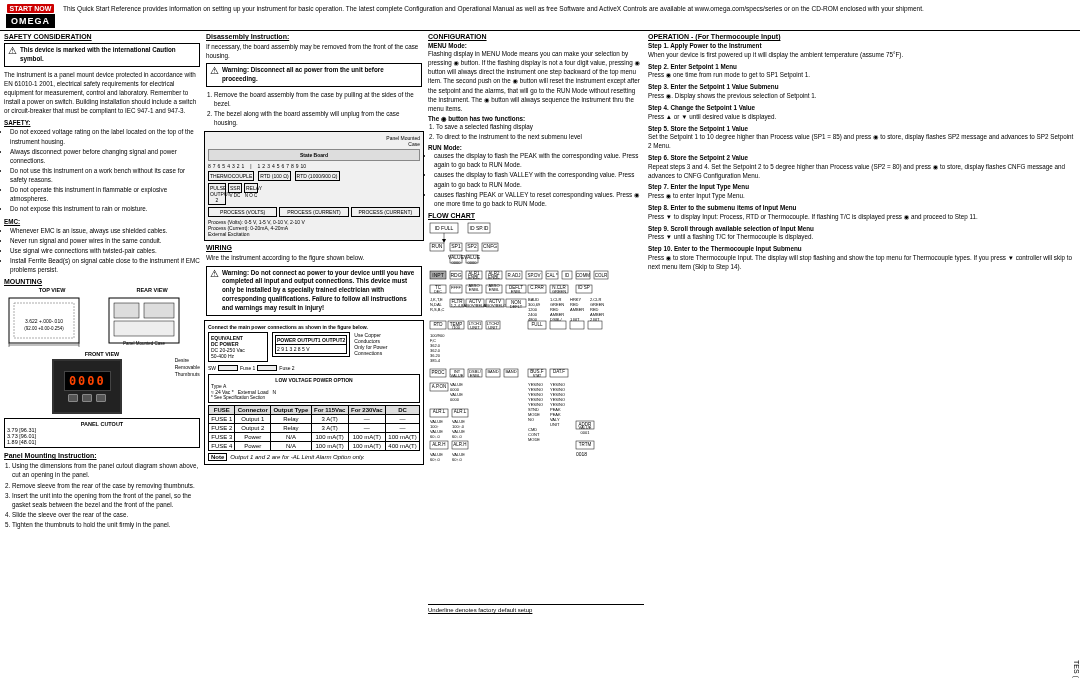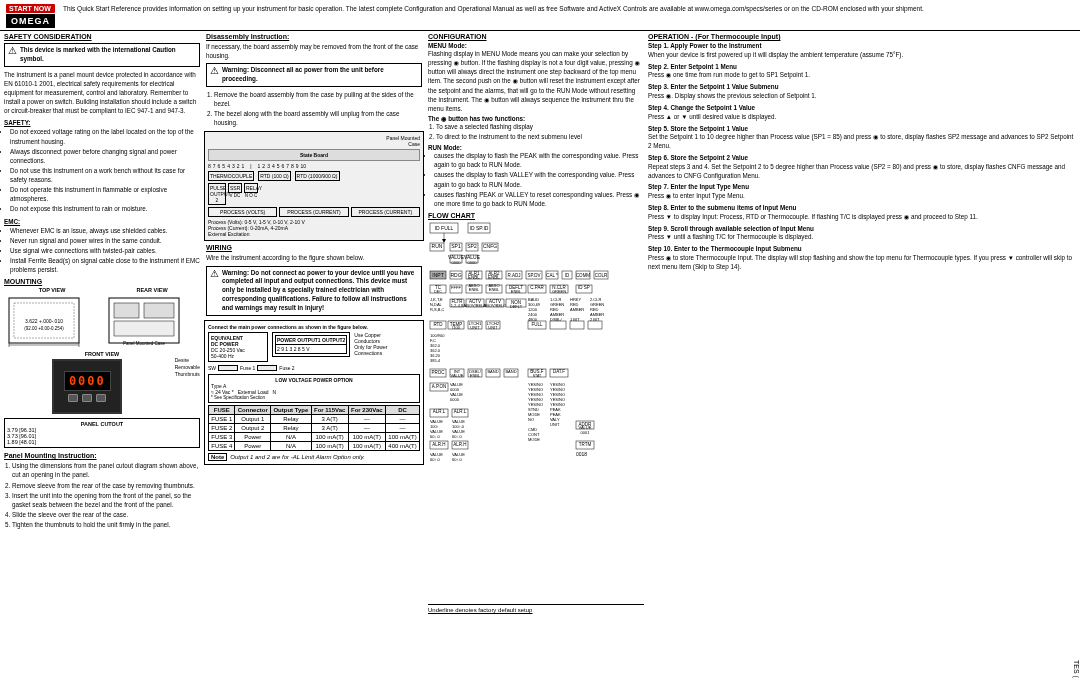--- a/index.html
+++ b/index.html
@@ -168,21 +168,21 @@
       font-style: italic;
     }
   </style>
 </head>
 <body>
 
 <div class="page">
 
   <div class="header">
     <div class="header-logo">
-      <div style="display:flex;flex-direction:column;gap:1px;">
+      <div style="display:flex;flex-direction:column;align-items:center;gap:1px;">
         <div style="background:#cc0000;color:#fff;font-weight:bold;font-size:7px;padding:1px 3px;border-radius:1px;">START NOW</div>
         <div style="background:#000;color:#fff;font-weight:bold;font-size:9px;padding:2px 5px;letter-spacing:1px;">OMEGA</div>
       </div>
     </div>
     <div class="header-text">This Quick Start Reference provides information on setting up your instrument for basic operation. The latest complete Configuration and Operational Manual as well as free Software and ActiveX Controls are available at www.omega.com/specs/series or on the CD-ROM enclosed with your shipment.</div>
   </div>
 
   <div class="main-content">
 
     <div class="col1">

